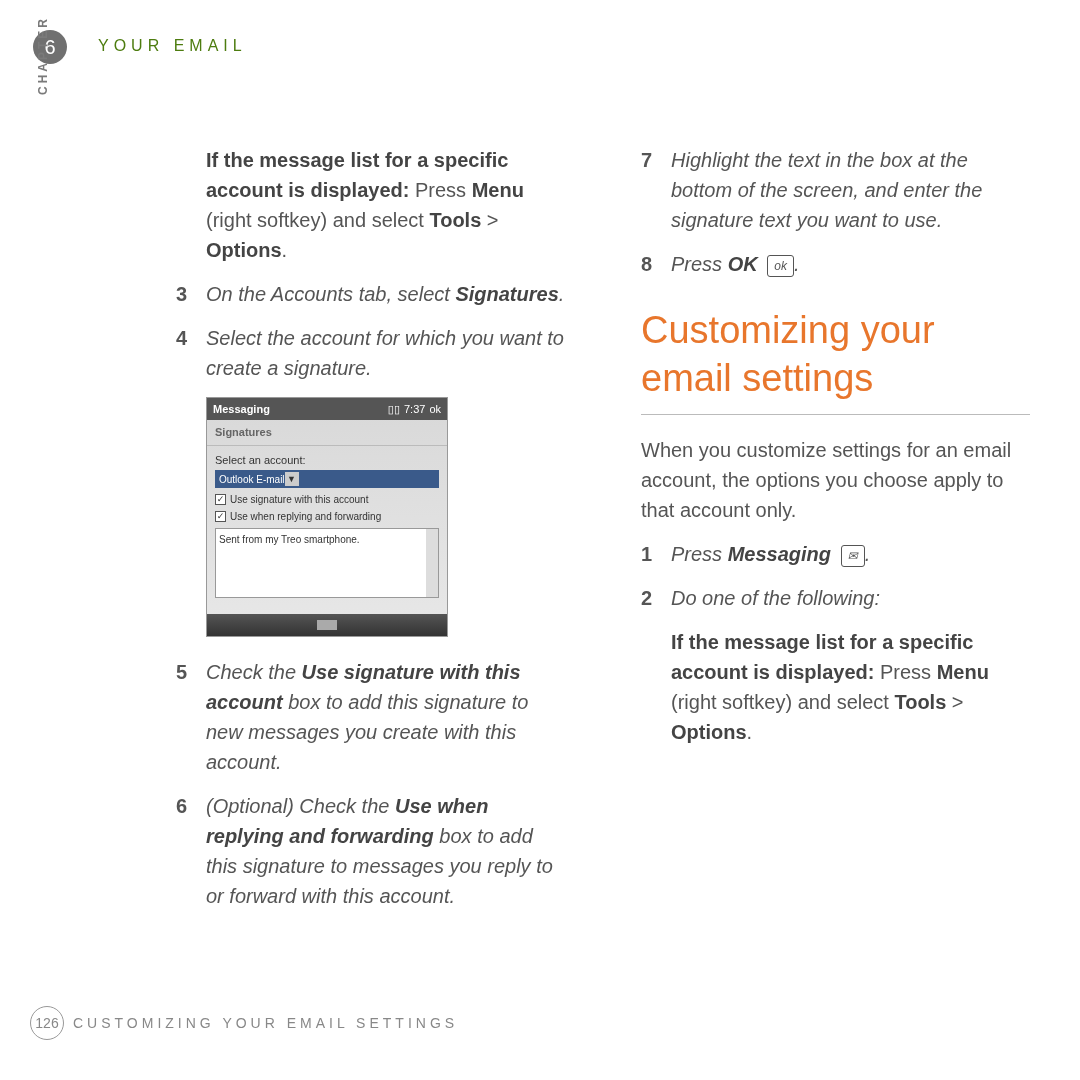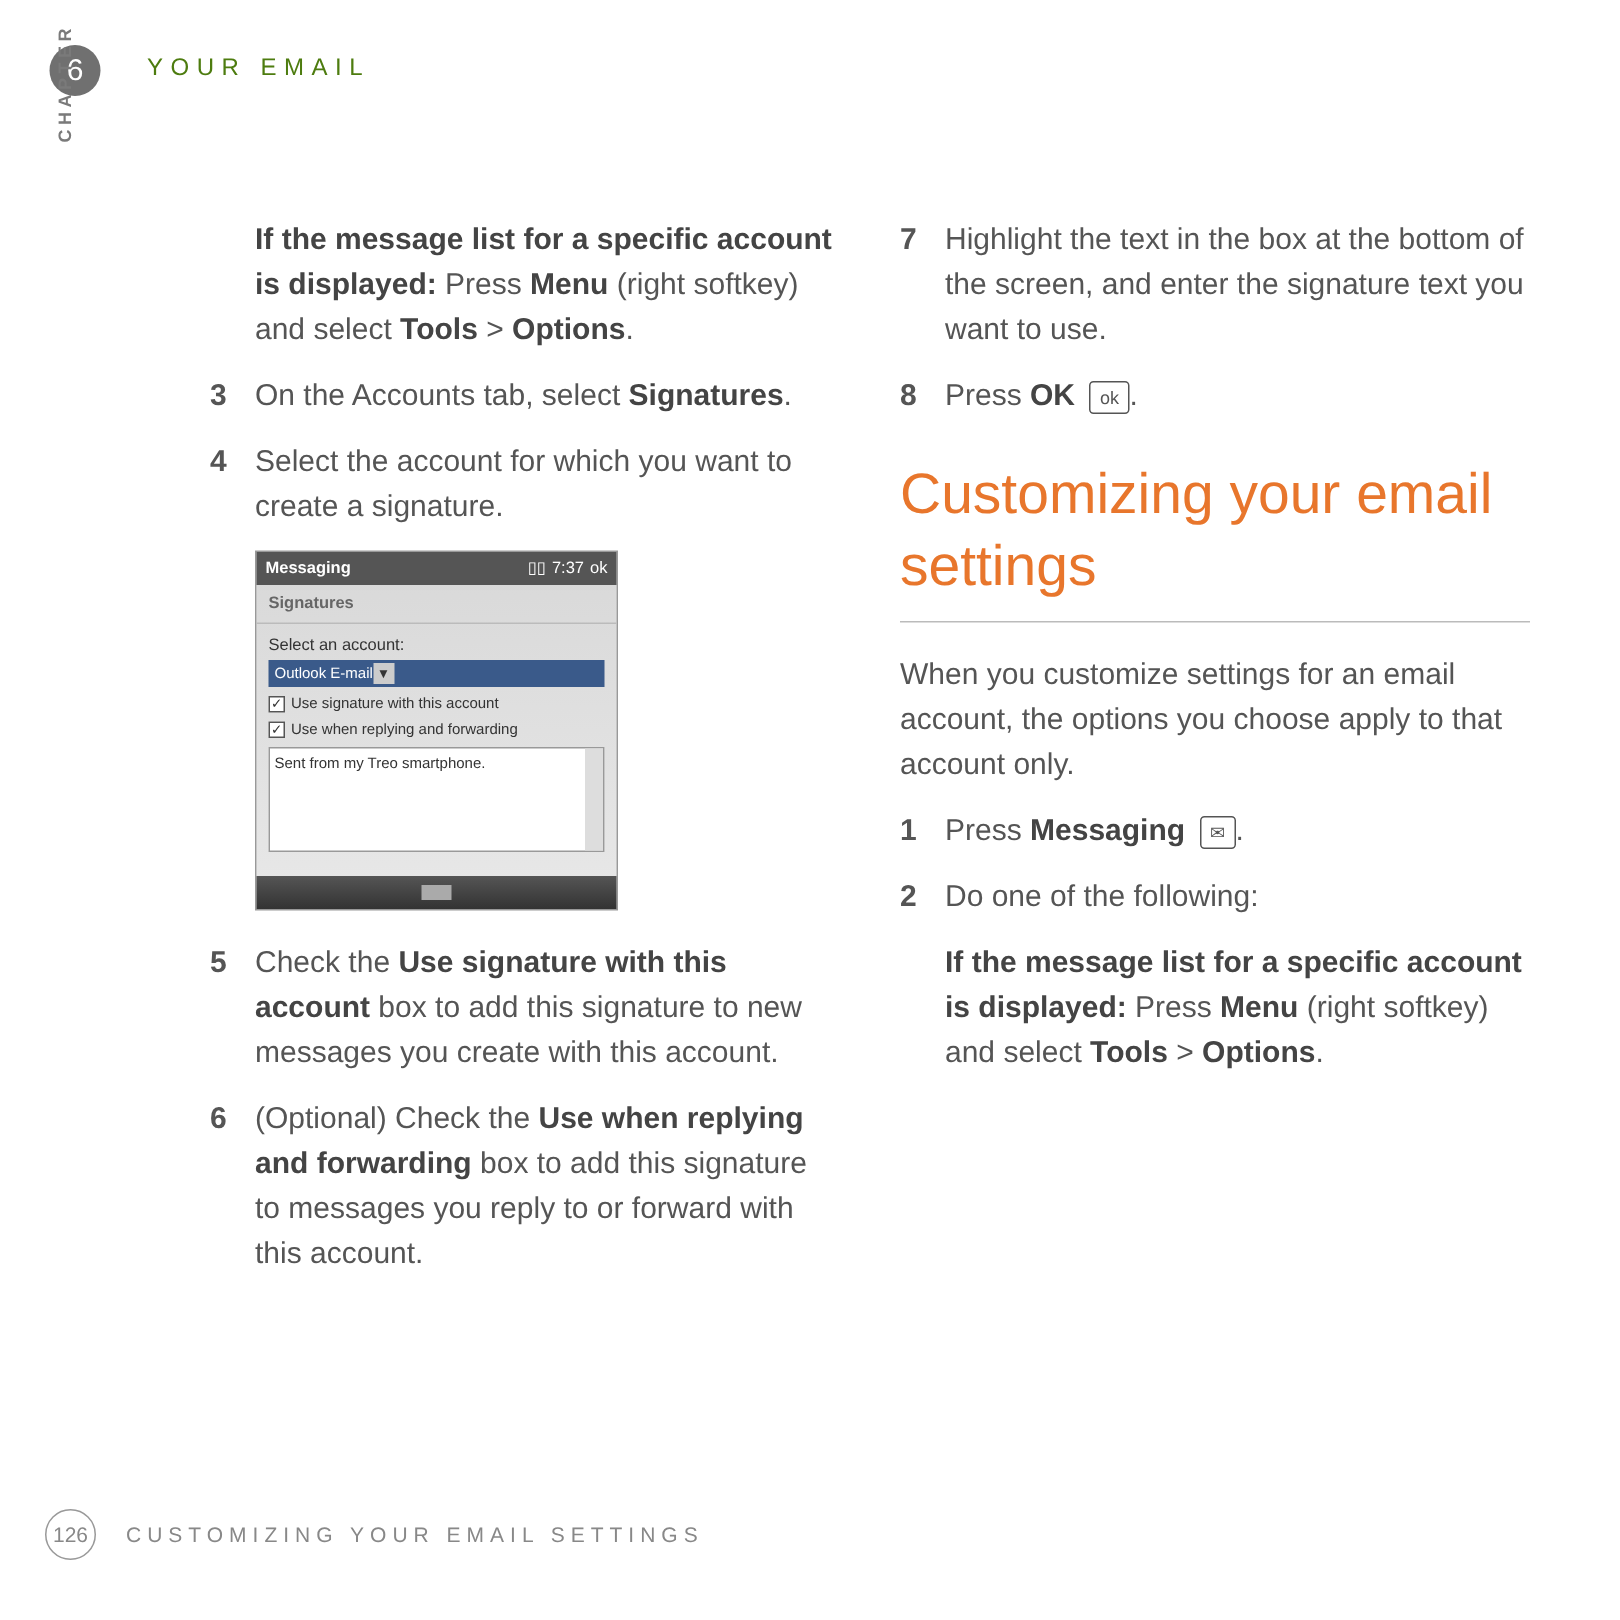--- a/index.html
+++ b/index.html
@@ -51,33 +51,34 @@
     top: 145px;
     width: 890px;
     display: flex;
     gap: 40px;
   }
   .col {
     width: 420px;
     font-size: 20px;
     line-height: 1.5;
     color: #555;
+    margin-left: 36px;
   }
   .col p { margin-bottom: 14px; }
   .num-item {
     display: flex;
     margin-bottom: 14px;
   }
   .num {
     width: 30px;
     flex-shrink: 0;
     font-weight: bold;
     color: #555;
   }
-  .num-body { flex: 1; }
+  .num-body { flex: 1; font-style: italic; }
   .bold { font-weight: bold; color: #444; }
   .section-heading {
     font-size: 38px;
     color: #e8762c;
     font-weight: normal;
     line-height: 1.25;
     margin-top: 28px;
     margin-bottom: 12px;
   }
   .hr {
@@ -171,21 +172,21 @@
     display: flex; justify-content: center; align-items: center;
   }
   .ss-kbd { width: 20px; height: 10px; background: #aaa; }
   .sub-indent { margin-left: 30px; margin-bottom: 14px; }
   .footer {
     position: absolute;
     left: 30px;
     bottom: 40px;
     display: flex;
     align-items: center;
-    gap: 20px;
+    gap: 9px;
   }
   .page-badge {
     width: 34px;
     height: 34px;
     border: 1.5px solid #999;
     border-radius: 50%;
     display: flex;
     align-items: center;
     justify-content: center;
     color: #888;

